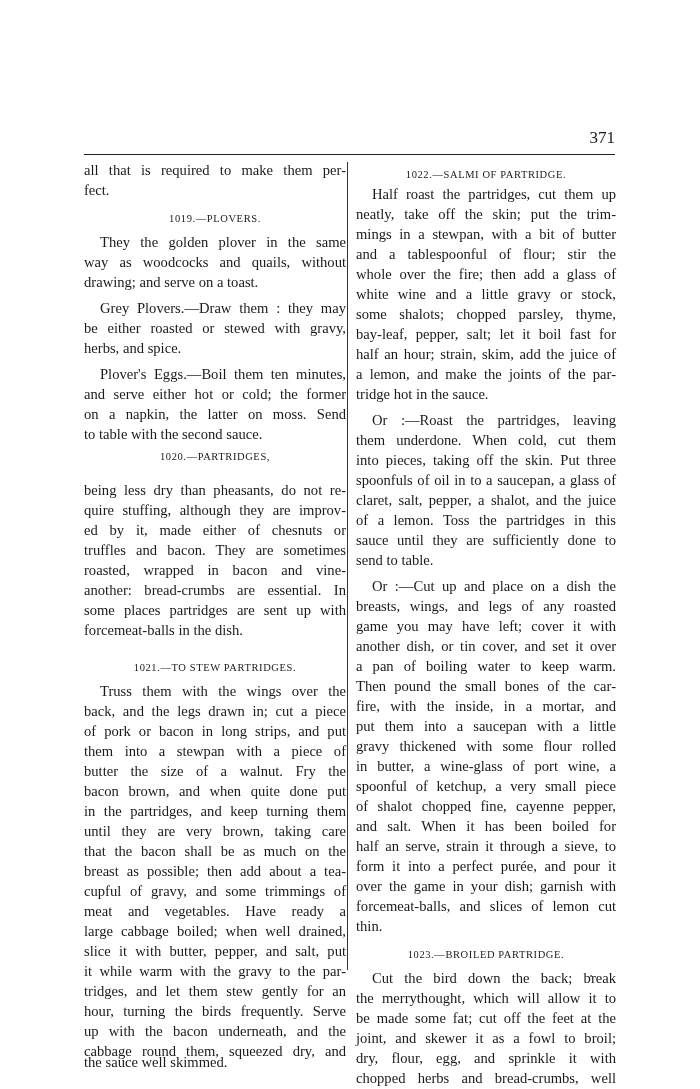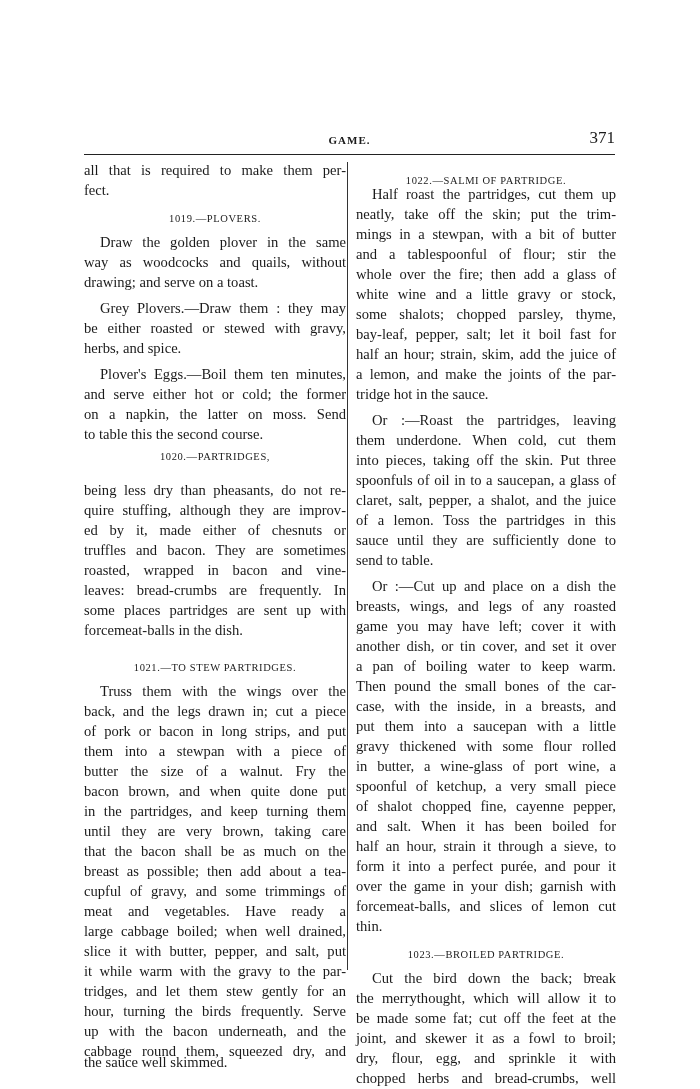--- a/index.html
+++ b/index.html
@@ -32,51 +32,50 @@
     position: absolute; left: 0; width: 100%; text-align: center; height: 18px;
     font-family: "Liberation Serif", serif; font-size: 10.5px; letter-spacing: 0.6px; line-height: 18px;
   }
   .it { }
   .stray-dot { position: absolute; width: 2px; height: 2px; background: #555; border-radius: 1px; }
 </style>
 </head>
 <body>
 
 <div class="running-head">
-  <span class="running-title">GAME.</span>
   <span class="page-number">371</span>
 </div>
 <div class="head-rule"></div>
 <div class="column-divider"></div>
 
 <div class="col left">
   <div class="line" style="top:0px">all that is required to make them per-</div>
   <div class="line last" style="top:20px">fect.</div>
 
   <div class="heading" style="top:50px">1019.—PLOVERS.</div>
-  <div class="line indent" style="top:72px"><span>Draw the </span><span class="it">golden</span><span> plover in the same</span></div>
+  <div class="line indent" style="top:72px"><span>They the </span><span class="it">golden</span><span> plover in the same</span></div>
   <div class="line" style="top:92px">way as woodcocks and quails, without</div>
   <div class="line last" style="top:112px">drawing; and serve on a toast.</div>
 
   <div class="line indent" style="top:138px"><span class="it">Grey Plovers.</span><span>—Draw them : they may</span></div>
   <div class="line" style="top:158px">be either roasted or stewed with gravy,</div>
   <div class="line last" style="top:178px">herbs, and spice.</div>
 
   <div class="line indent" style="top:204px"><span class="it">Plover's Eggs.</span><span>—Boil them ten minutes,</span></div>
   <div class="line" style="top:224px">and serve either hot or cold; the former</div>
   <div class="line" style="top:244px">on a napkin, the latter on moss. Send</div>
-  <div class="line last" style="top:264px">to table this the second course.</div>
+  <div class="line last" style="top:264px">to table with the second sauce.</div>
 
   <div class="heading" style="top:288px">1020.—PARTRIDGES,</div>
   <div class="line" style="top:320px">being less dry than pheasants, do not re-</div>
   <div class="line" style="top:340px">quire stuffing, although they are improv-</div>
   <div class="line" style="top:360px">ed by it, made either of chesnuts or</div>
   <div class="line" style="top:380px">truffles and bacon. They are sometimes</div>
   <div class="line" style="top:400px">roasted, wrapped in bacon and vine-</div>
-  <div class="line" style="top:420px">leaves: bread-crumbs are frequently. In</div>
+  <div class="line" style="top:420px">another: bread-crumbs are essential. In</div>
   <div class="line" style="top:440px">some places partridges are sent up with</div>
   <div class="line last" style="top:460px">forcemeat-balls in the dish.</div>
 
   <div class="heading" style="top:499px">1021.—TO STEW PARTRIDGES.</div>
   <div class="line indent" style="top:521px">Truss them with the wings over the</div>
   <div class="line" style="top:541px">back, and the legs drawn in; cut a piece</div>
   <div class="line" style="top:561px">of pork or bacon in long strips, and put</div>
   <div class="line" style="top:581px">them into a stewpan with a piece of</div>
   <div class="line" style="top:601px">butter the size of a walnut. Fry the</div>
   <div class="line" style="top:621px">bacon brown, and when quite done put</div>
@@ -90,21 +89,21 @@
   <div class="line" style="top:781px">slice it with butter, pepper, and salt, put</div>
   <div class="line" style="top:801px">it while warm with the gravy to the par-</div>
   <div class="line" style="top:821px">tridges, and let them stew gently for an</div>
   <div class="line" style="top:841px">hour, turning the birds frequently. Serve</div>
   <div class="line" style="top:861px">up with the bacon underneath, and the</div>
   <div class="line" style="top:881px">cabbage round them, squeezed dry, and</div>
   <div class="line last" style="top:892px">the sauce well skimmed.</div>
 </div>
 
 <div class="col right">
-  <div class="heading" style="top:12px">1022.—SALMI OF PARTRIDGE.</div>
+  <div class="heading" style="top:6px">1022.—SALMI OF PARTRIDGE.</div>
   <div class="line indent" style="top:24px">Half roast the partridges, cut them up</div>
   <div class="line" style="top:44px">neatly, take off the skin; put the trim-</div>
   <div class="line" style="top:64px">mings in a stewpan, with a bit of butter</div>
   <div class="line" style="top:84px">and a tablespoonful of flour; stir the</div>
   <div class="line" style="top:104px">whole over the fire; then add a glass of</div>
   <div class="line" style="top:124px">white wine and a little gravy or stock,</div>
   <div class="line" style="top:144px">some shalots; chopped parsley, thyme,</div>
   <div class="line" style="top:164px">bay-leaf, pepper, salt; let it boil fast for</div>
   <div class="line" style="top:184px">half an hour; strain, skim, add the juice of</div>
   <div class="line" style="top:204px">a lemon, and make the joints of the par-</div>
@@ -118,28 +117,28 @@
   <div class="line" style="top:350px">of a lemon. Toss the partridges in this</div>
   <div class="line" style="top:370px">sauce until they are sufficiently done to</div>
   <div class="line last" style="top:390px">send to table.</div>
 
   <div class="line indent" style="top:416px"><span class="it">Or :</span><span>—Cut up and place on a dish the</span></div>
   <div class="line" style="top:436px">breasts, wings, and legs of any roasted</div>
   <div class="line" style="top:456px">game you may have left; cover it with</div>
   <div class="line" style="top:476px">another dish, or tin cover, and set it over</div>
   <div class="line" style="top:496px">a pan of boiling water to keep warm.</div>
   <div class="line" style="top:516px">Then pound the small bones of the car-</div>
-  <div class="line" style="top:536px">case, with the inside, in a breasts, and</div>
+  <div class="line" style="top:536px">fire, with the inside, in a mortar, and</div>
   <div class="line" style="top:556px">put them into a saucepan with a little</div>
   <div class="line" style="top:576px">gravy thickened with some flour rolled</div>
   <div class="line" style="top:596px">in butter, a wine-glass of port wine, a</div>
   <div class="line" style="top:616px">spoonful of ketchup, a very small piece</div>
   <div class="line" style="top:636px">of shalot chopped fine, cayenne pepper,</div>
   <div class="line" style="top:656px">and salt. When it has been boiled for</div>
-  <div class="line" style="top:676px">half an hour, strain it through a sieve, to</div>
+  <div class="line" style="top:676px">half an serve, strain it through a sieve, to</div>
   <div class="line" style="top:696px"><span>form it into a perfect </span><span class="it">purée</span><span>, and pour it</span></div>
   <div class="line" style="top:716px">over the game in your dish; garnish with</div>
   <div class="line" style="top:736px">forcemeat-balls, and slices of lemon cut</div>
   <div class="line last" style="top:756px">thin.</div>
 
   <div class="heading" style="top:786px">1023.—BROILED PARTRIDGE.</div>
   <div class="line indent" style="top:808px">Cut the bird down the back; break</div>
   <div class="line" style="top:828px">the merrythought, which will allow it to</div>
   <div class="line" style="top:848px">be made some fat; cut off the feet at the</div>
   <div class="line" style="top:868px">joint, and skewer it as a fowl to broil;</div>

